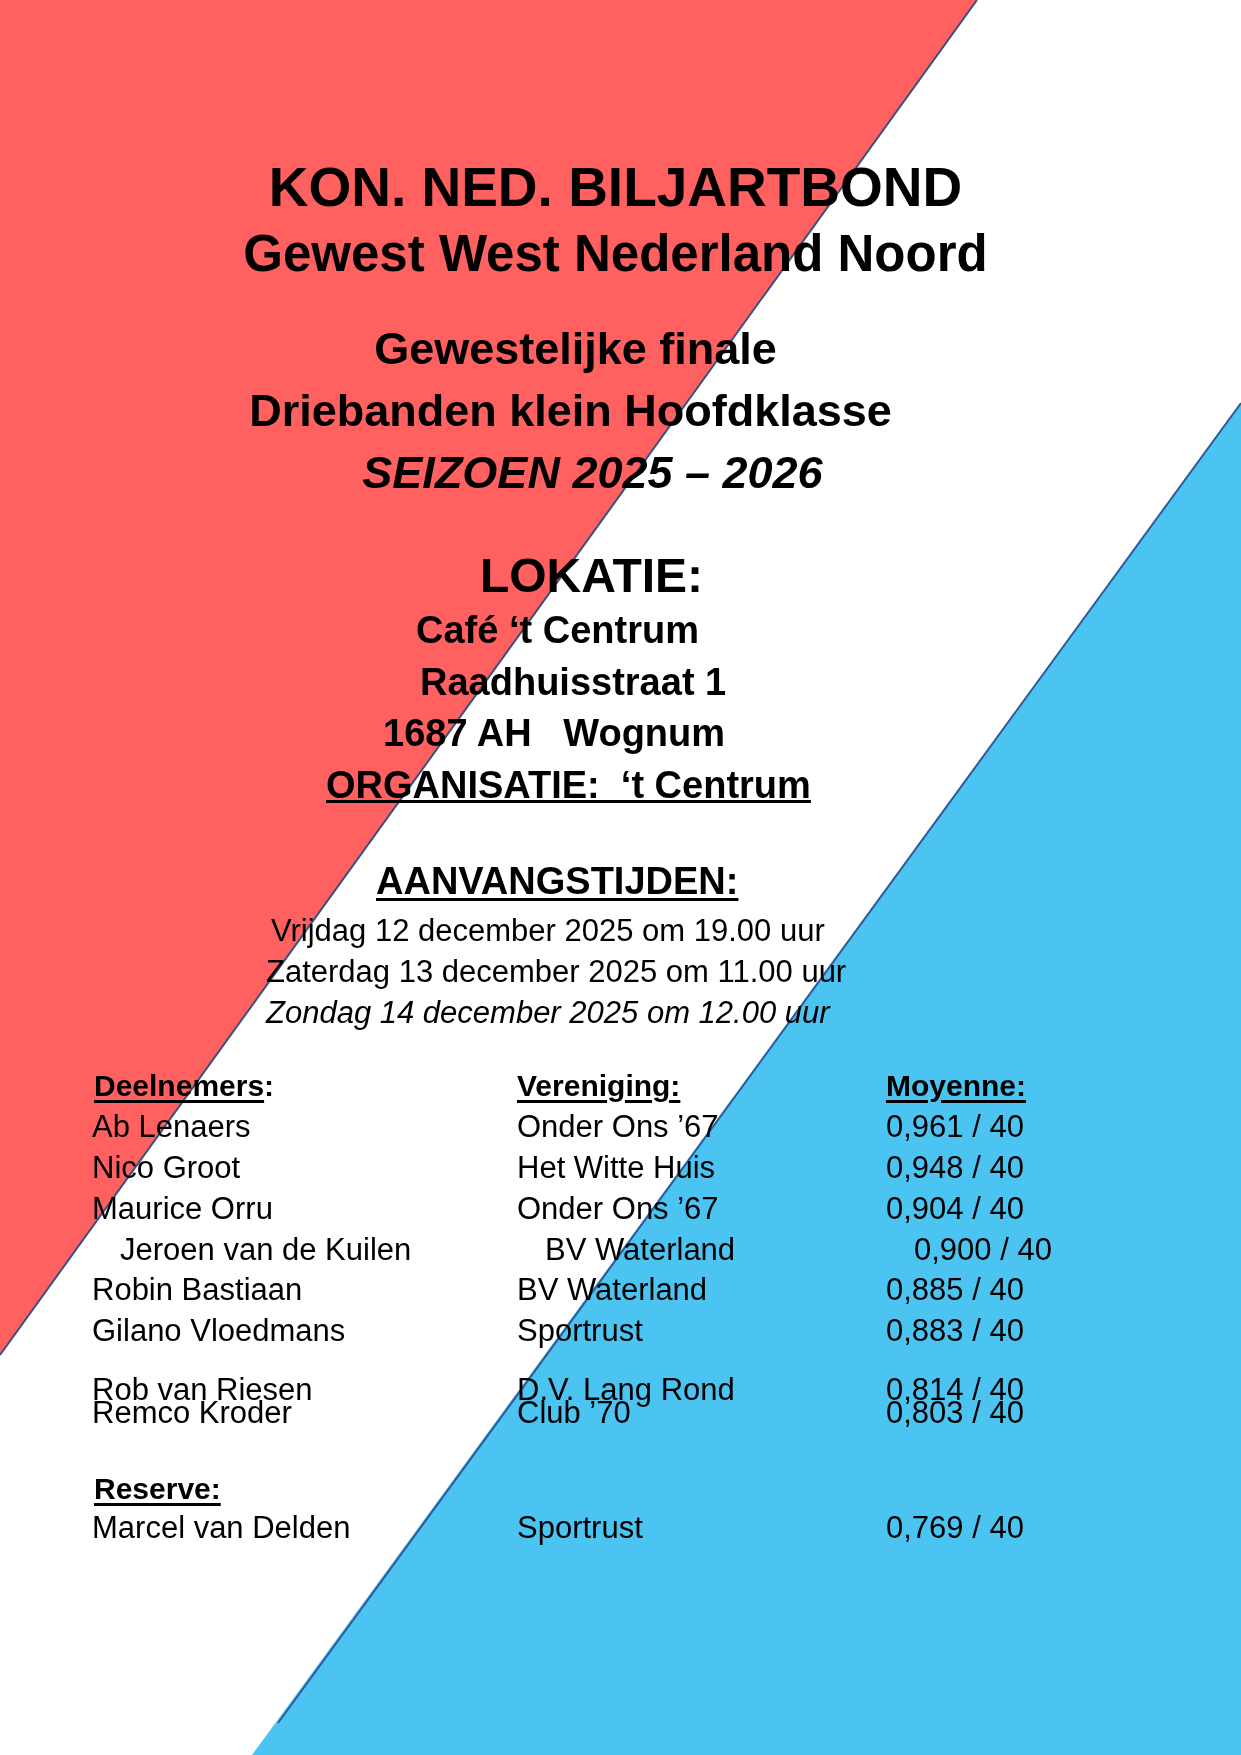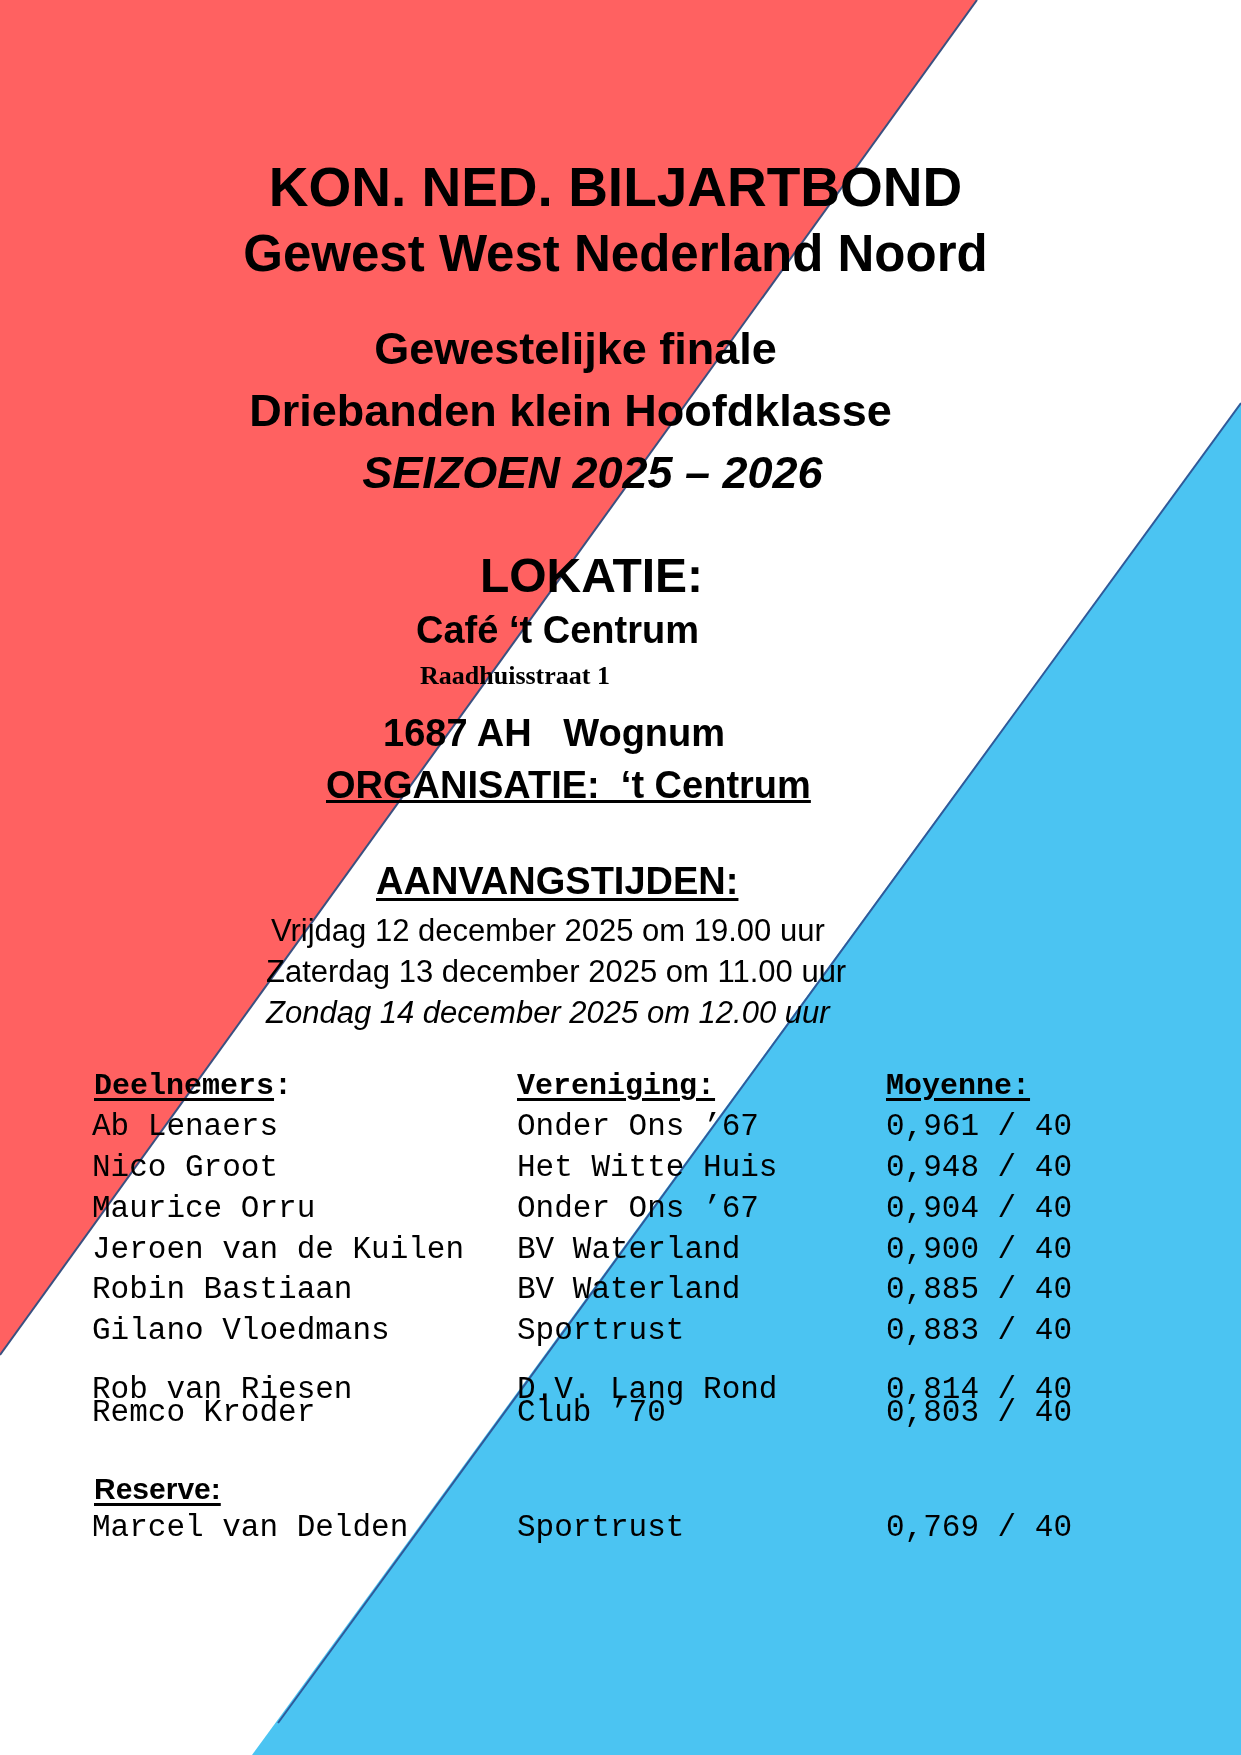--- a/index.html
+++ b/index.html
@@ -6,21 +6,21 @@
   body {
     width:1241px; height:1755px; position:relative; overflow:hidden;
     background:#FFFFFF;
     font-family:"Liberation Sans", sans-serif; color:#000;
   }
   #bg { position:absolute; left:0; top:0; width:1241px; height:1755px; z-index:0; }
   .t { position:absolute; white-space:pre; z-index:1; line-height:1; }
   .b { font-weight:bold; }
   .center { left:0; width:1241px; text-align:center; }
   .u { text-decoration:underline; text-decoration-thickness:3px; text-underline-offset:4px; }
-  .row { position:absolute; left:0; width:1088px; height:40px; z-index:1;font-family:Liberation Mono, monospace; }
+  .row { position:absolute; left:0; width:1088px; height:40px; z-index:1; }
   .cell { position:absolute; top:0; white-space:pre; font-size:31px; line-height:1; }
   .c1 { left:92px; } .c2 { left:517px; } .c3 { left:886px; }
   .hdr .cell { font-weight:bold; font-size:30px; }
 </style>
 </head>
 <body>
 
 <svg id="bg" viewBox="0 0 1241 1755" xmlns="http://www.w3.org/2000/svg">
   <polygon points="0,0 977,0 0,1355" fill="#FF6161"></polygon>
   <line x1="977" y1="0" x2="0" y2="1355" stroke="#3A5080" stroke-width="2"></line>
@@ -30,21 +30,21 @@
 
 <div class="t b center" style="top:160px;font-size:55px;left:-5px;">KON. NED. BILJARTBOND</div>
 <div class="t b center" style="top:228px;font-size:51px;left:-5px;">Gewest West Nederland Noord</div>
 
 <div class="t b center" style="top:326px;font-size:45px;left:-45px;">Gewestelijke finale</div>
 <div class="t b center" style="top:388px;font-size:45px;left:-50px;">Driebanden klein Hoofdklasse</div>
 <div class="t b center" style="top:450px;font-size:45px;font-style:italic;left:-28px;">SEIZOEN 2025 – 2026</div>
 
 <div class="t b center" style="top:552px;font-size:48px;left:-29px;">LOKATIE:</div>
 <div class="t b" style="top:611px;left:416px;font-size:38px;">Café ‘t Centrum</div>
-<div class="t b" style="top:663px;left:420px;font-size:26px;font-family:Liberation Serif, serif;">Raadhuisstraat 1</div>
+<div class="t b" style="top:663px;left:420px;font-size:38px;">Raadhuisstraat 1</div>
 <div class="t b" style="top:714px;left:383px;font-size:38px;text-align:right;">1687 AH   Wognum</div>
 <div class="t b" style="top:766px;left:326px;font-size:38px;text-decoration:underline;">ORGANISATIE:  ‘t Centrum</div>
 
 <div class="t b u" style="top:862px;left:376px;font-size:38px;">AANVANGSTIJDEN:</div>
 <div class="t" style="top:915px;left:271px;font-size:31px;">Vrijdag 12 december 2025 om 19.00 uur</div>
 <div class="t" style="top:956px;left:266px;font-size:31px;">Zaterdag 13 december 2025 om 11.00 uur</div>
 <div class="t" style="top:997px;left:266px;font-size:31px;font-style:italic;">Zondag 14 december 2025 om 12.00 uur</div>
 
 <div class="row hdr" style="top:1071px;">
   <span class="cell c1" style="left:94px;"><span class="u">Deelnemers</span><span>:</span></span>
@@ -60,21 +60,21 @@
 <div class="row" style="top:1152px;padding-left:36px;">
   <span class="cell c1">Nico Groot</span>
   <span class="cell c2">Het Witte Huis</span>
   <span class="cell c3">0,948 / 40</span>
 </div>
 <div class="row" style="top:1193px;">
   <span class="cell c1">Maurice Orru</span>
   <span class="cell c2">Onder Ons ’67</span>
   <span class="cell c3">0,904 / 40</span>
 </div>
-<div class="row" style="top:1234px;">
+<div class="row" style="top:1234px;margin-left:28px;">
   <span class="cell c1">Jeroen van de Kuilen</span>
   <span class="cell c2">BV Waterland</span>
   <span class="cell c3">0,900 / 40</span>
 </div>
 <div class="row" style="top:1274px;">
   <span class="cell c1">Robin Bastiaan</span>
   <span class="cell c2">BV Waterland</span>
   <span class="cell c3">0,885 / 40</span>
 </div>
 <div class="row" style="top:1315px;">

